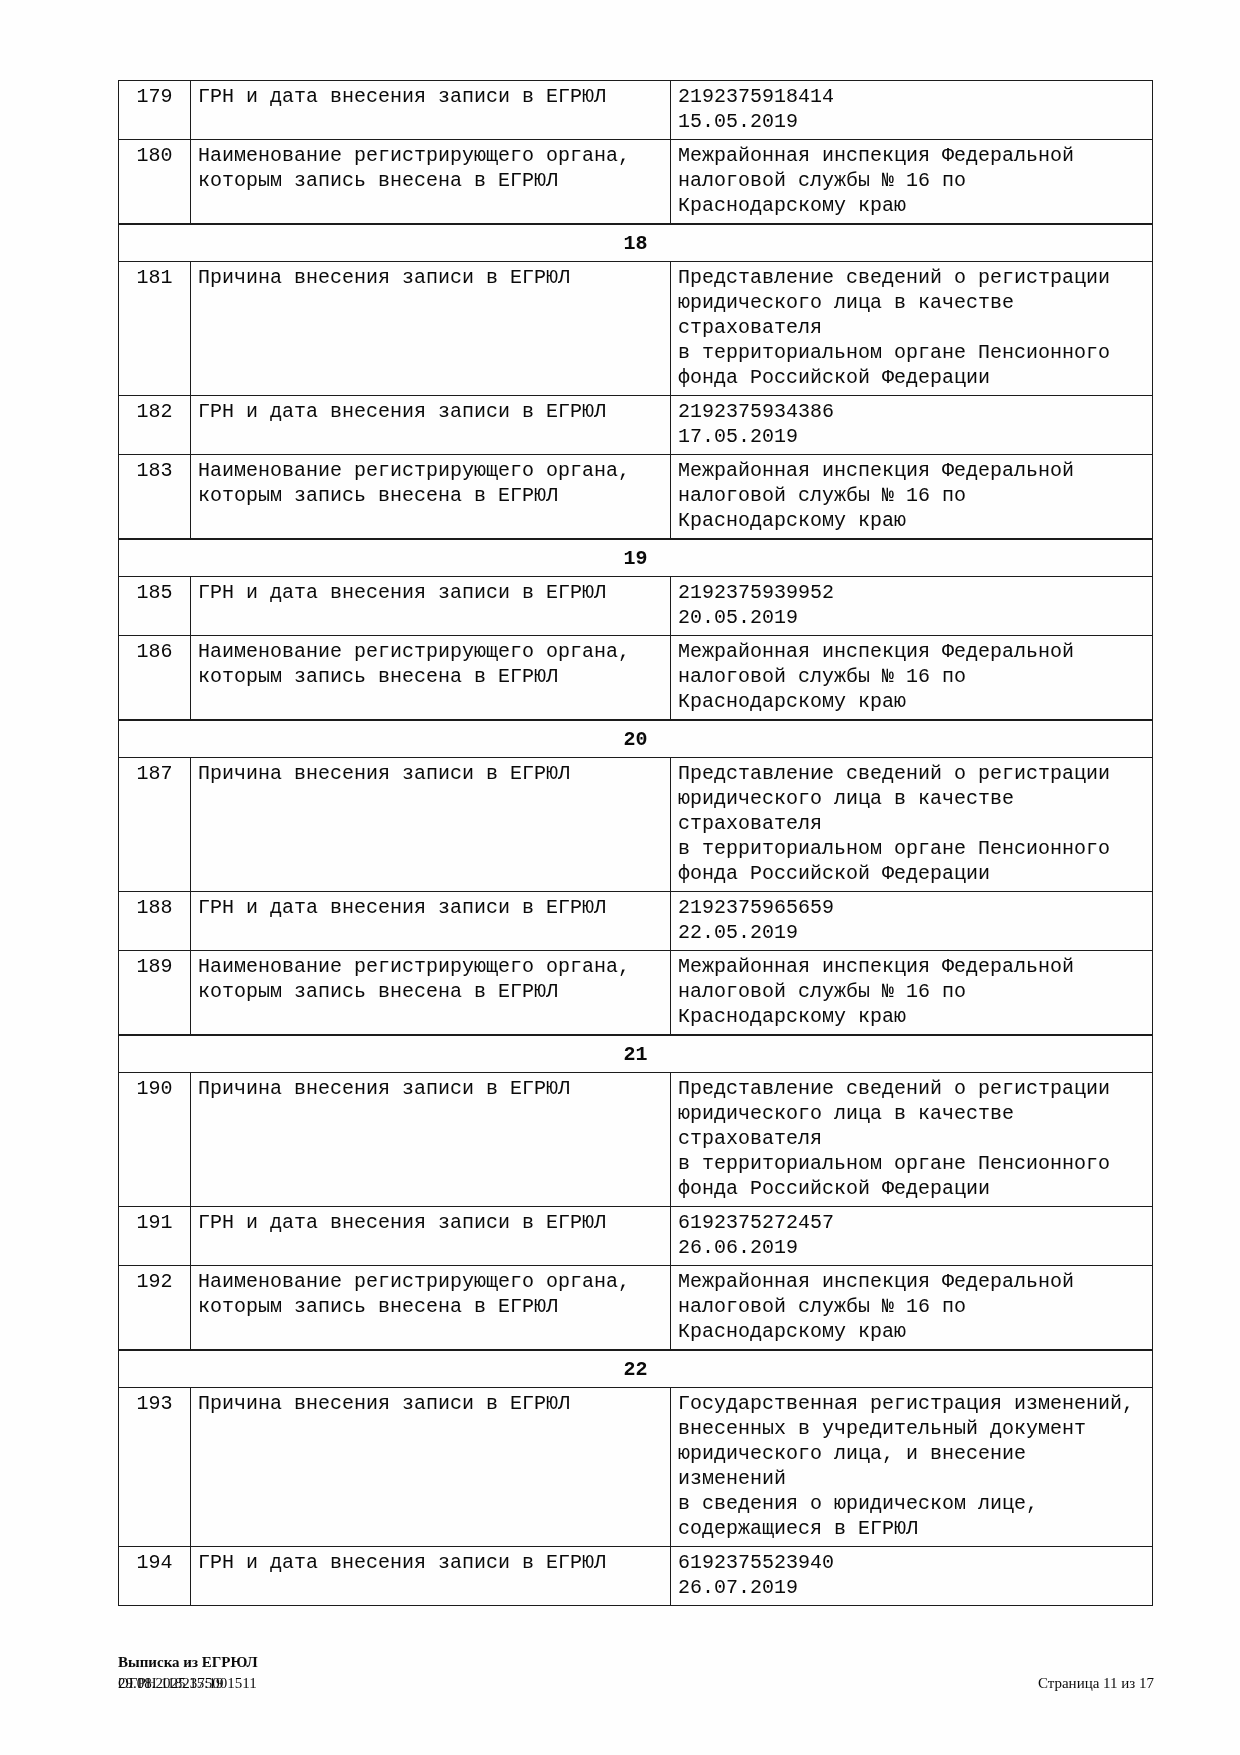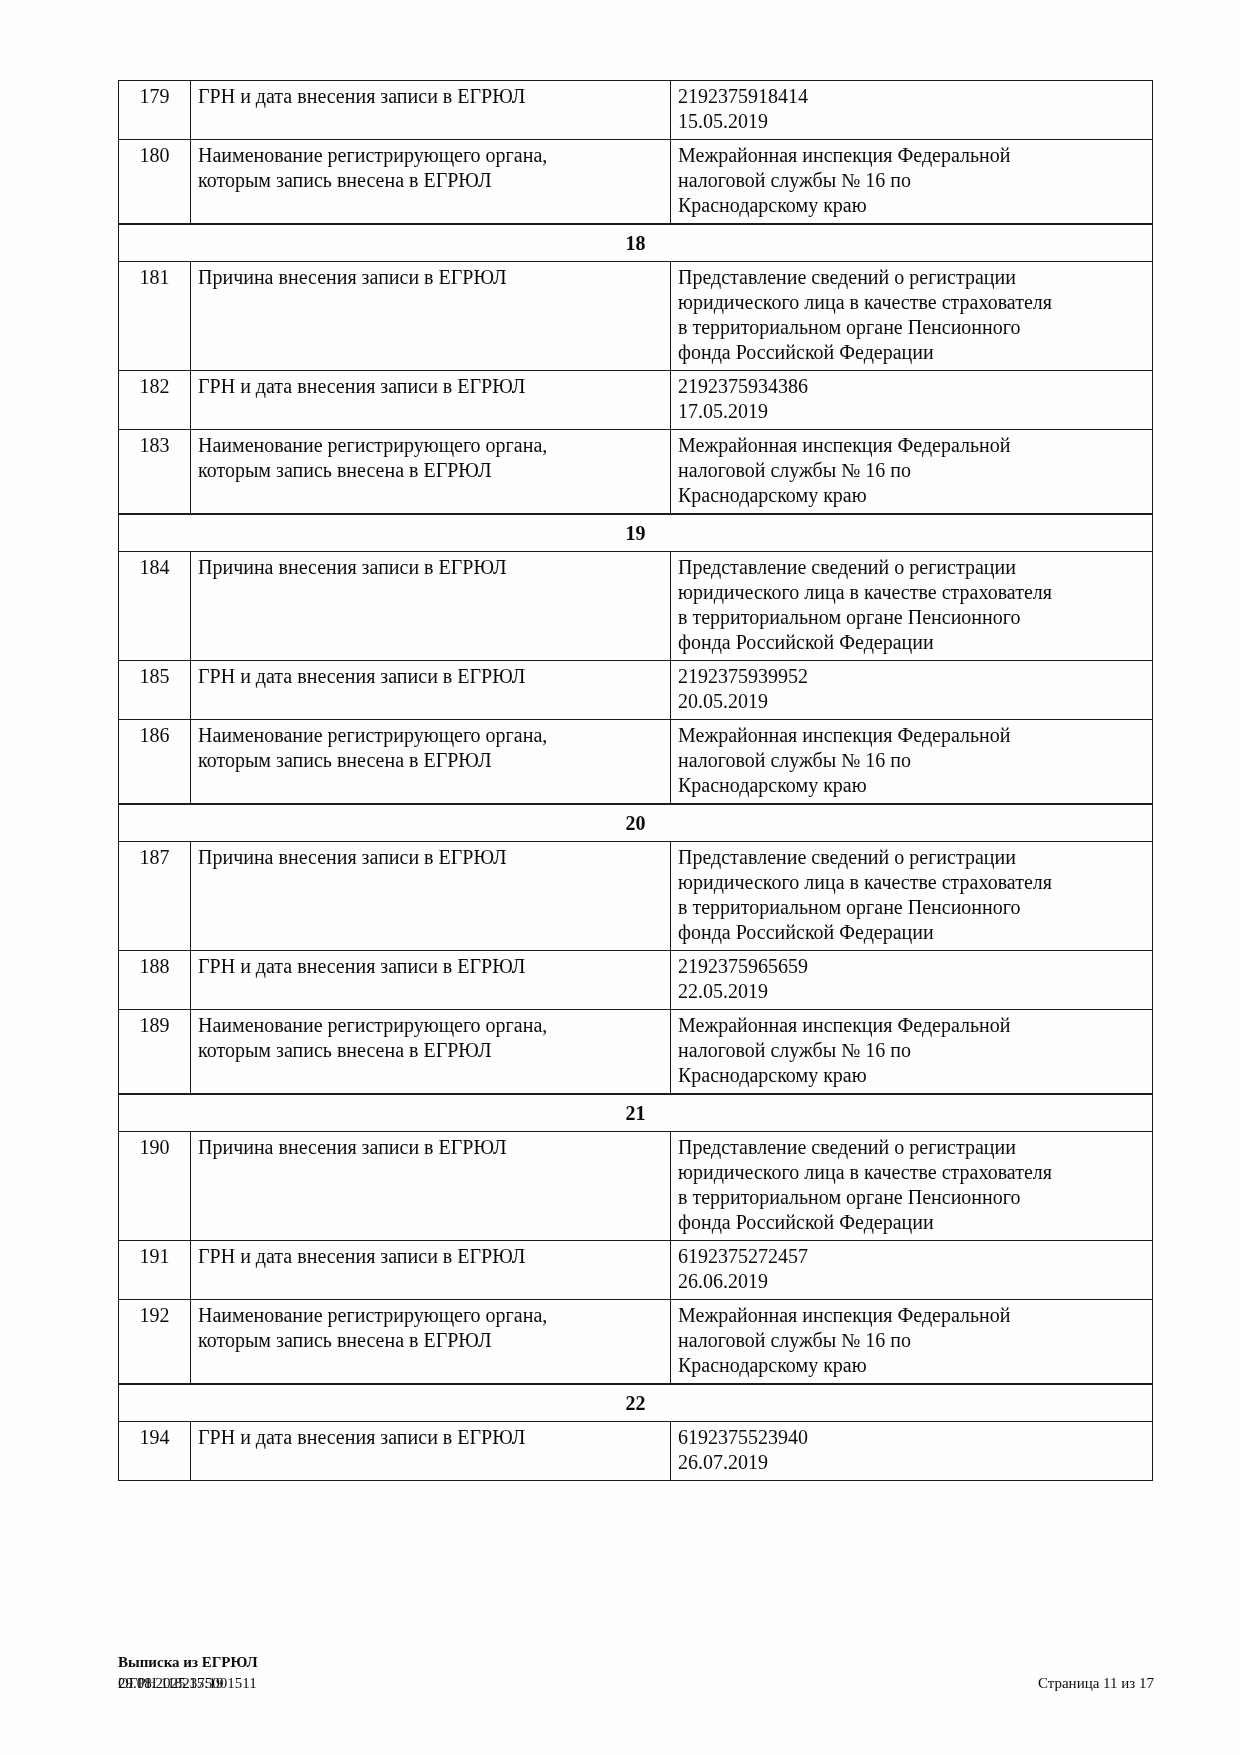--- a/index.html
+++ b/index.html
@@ -9,20 +9,21 @@
     background:#fefefe;
     font-family:"Liberation Serif", serif;
     color:#0a0a0a;
     overflow:hidden;
   }
   table.registry {
     position:absolute; left:118px; top:80px;
     width:1034px;
     border-collapse:collapse;
     table-layout:fixed;
+    font-family:Liberation Mono, monospace;
   }
   table.registry td {
     border:1px solid #1c1c1c;
     vertical-align:top;
     font-size:20px;
     line-height:25px;
     padding:3px 7px 5px 7px;
     white-space:pre-line;
   }
   td.cell-num {
@@ -97,93 +98,94 @@
           <td>Наименование регистрирующего органа,
 которым запись внесена в ЕГРЮЛ</td>
           <td>Межрайонная инспекция Федеральной
 налоговой службы № 16 по
 Краснодарскому краю</td>
         </tr>
         <tr class="section-row">
           <td colspan="3">19</td>
         </tr>
         <tr>
-          <td class="cell-num">184</td>
+          <td class="cell-num">185</td>
+          <td>ГРН и дата внесения записи в ЕГРЮЛ</td>
+          <td>2192375939952
+20.05.2019</td>
+        </tr>
+        <tr>
+          <td class="cell-num">186</td>
+          <td>Наименование регистрирующего органа,
+которым запись внесена в ЕГРЮЛ</td>
+          <td>Межрайонная инспекция Федеральной
+налоговой службы № 16 по
+Краснодарскому краю</td>
+        </tr>
+        <tr class="section-row">
+          <td colspan="3">20</td>
+        </tr>
+        <tr>
+          <td class="cell-num">187</td>
           <td>Причина внесения записи в ЕГРЮЛ</td>
           <td>Представление сведений о регистрации
 юридического лица в качестве страхователя
 в территориальном органе Пенсионного
 фонда Российской Федерации</td>
         </tr>
         <tr>
-          <td class="cell-num">185</td>
-          <td>ГРН и дата внесения записи в ЕГРЮЛ</td>
-          <td>2192375939952
-20.05.2019</td>
-        </tr>
-        <tr>
-          <td class="cell-num">186</td>
-          <td>Наименование регистрирующего органа,
-которым запись внесена в ЕГРЮЛ</td>
-          <td>Межрайонная инспекция Федеральной
-налоговой службы № 16 по
-Краснодарскому краю</td>
-        </tr>
-        <tr class="section-row">
-          <td colspan="3">20</td>
-        </tr>
-        <tr>
-          <td class="cell-num">187</td>
+          <td class="cell-num">188</td>
+          <td>ГРН и дата внесения записи в ЕГРЮЛ</td>
+          <td>2192375965659
+22.05.2019</td>
+        </tr>
+        <tr>
+          <td class="cell-num">189</td>
+          <td>Наименование регистрирующего органа,
+которым запись внесена в ЕГРЮЛ</td>
+          <td>Межрайонная инспекция Федеральной
+налоговой службы № 16 по
+Краснодарскому краю</td>
+        </tr>
+        <tr class="section-row">
+          <td colspan="3">21</td>
+        </tr>
+        <tr>
+          <td class="cell-num">190</td>
           <td>Причина внесения записи в ЕГРЮЛ</td>
           <td>Представление сведений о регистрации
 юридического лица в качестве страхователя
 в территориальном органе Пенсионного
 фонда Российской Федерации</td>
         </tr>
         <tr>
-          <td class="cell-num">188</td>
-          <td>ГРН и дата внесения записи в ЕГРЮЛ</td>
-          <td>2192375965659
-22.05.2019</td>
-        </tr>
-        <tr>
-          <td class="cell-num">189</td>
-          <td>Наименование регистрирующего органа,
-которым запись внесена в ЕГРЮЛ</td>
-          <td>Межрайонная инспекция Федеральной
-налоговой службы № 16 по
-Краснодарскому краю</td>
-        </tr>
-        <tr class="section-row">
-          <td colspan="3">21</td>
-        </tr>
-        <tr>
-          <td class="cell-num">190</td>
-          <td>Причина внесения записи в ЕГРЮЛ</td>
-          <td>Представление сведений о регистрации
-юридического лица в качестве страхователя
-в территориальном органе Пенсионного
-фонда Российской Федерации</td>
-        </tr>
-        <tr>
           <td class="cell-num">191</td>
           <td>ГРН и дата внесения записи в ЕГРЮЛ</td>
           <td>6192375272457
 26.06.2019</td>
         </tr>
         <tr>
           <td class="cell-num">192</td>
           <td>Наименование регистрирующего органа,
 которым запись внесена в ЕГРЮЛ</td>
           <td>Межрайонная инспекция Федеральной
 налоговой службы № 16 по
 Краснодарскому краю</td>
         </tr>
         <tr class="section-row">
           <td colspan="3">22</td>
+        </tr>
+        <tr>
+          <td class="cell-num">193</td>
+          <td>Причина внесения записи в ЕГРЮЛ</td>
+          <td>Государственная регистрация изменений,
+внесенных в учредительный документ
+юридического лица, и внесение изменений
+в сведения о юридическом лице,
+содержащиеся в ЕГРЮЛ</td>
         </tr>
         <tr>
           <td class="cell-num">194</td>
           <td>ГРН и дата внесения записи в ЕГРЮЛ</td>
           <td>6192375523940
 26.07.2019</td>
         </tr>
       </tbody>
   </table>
 

